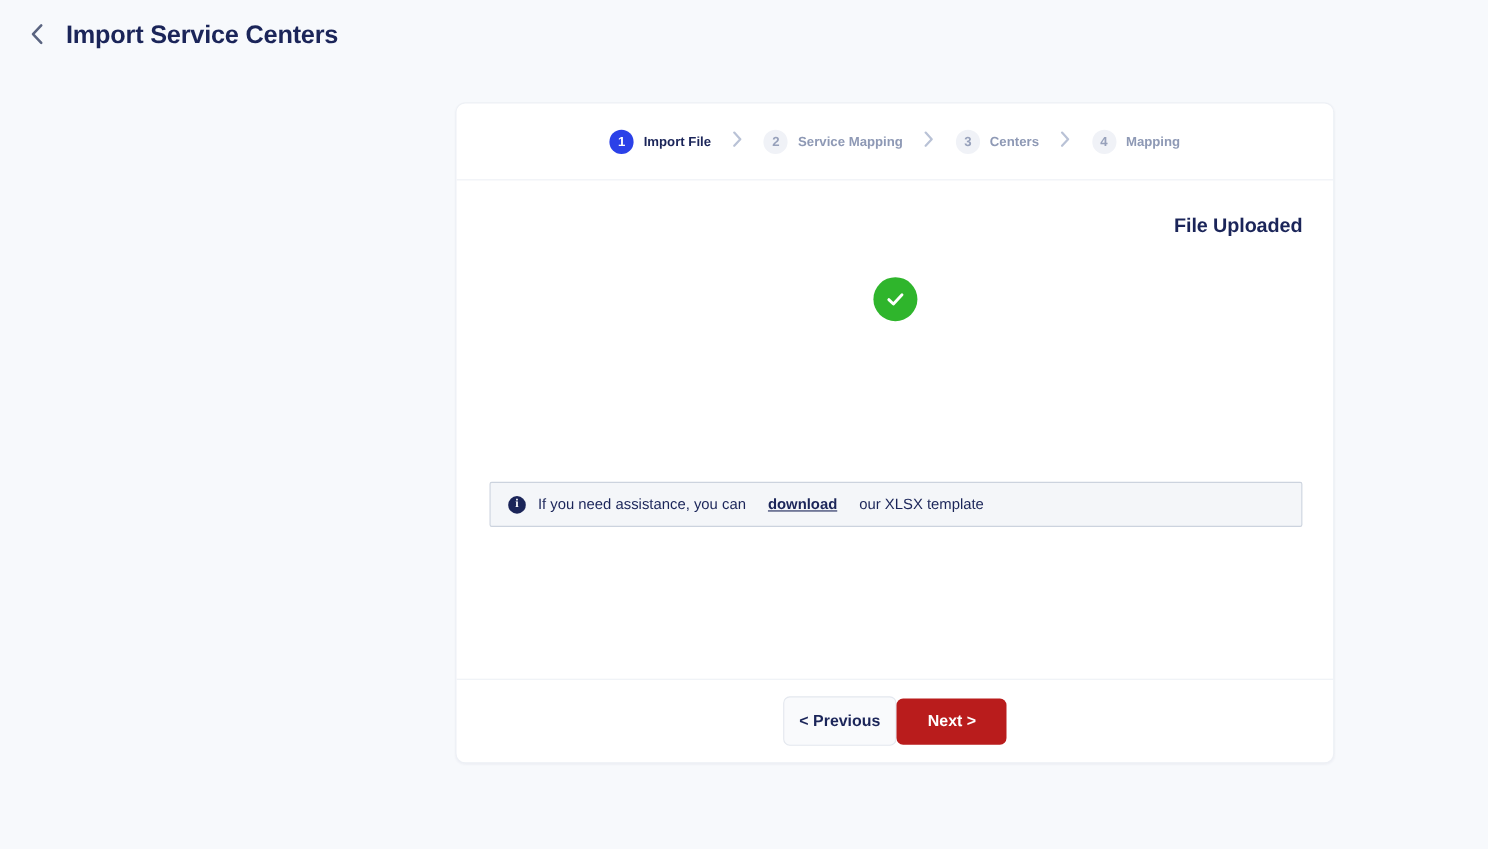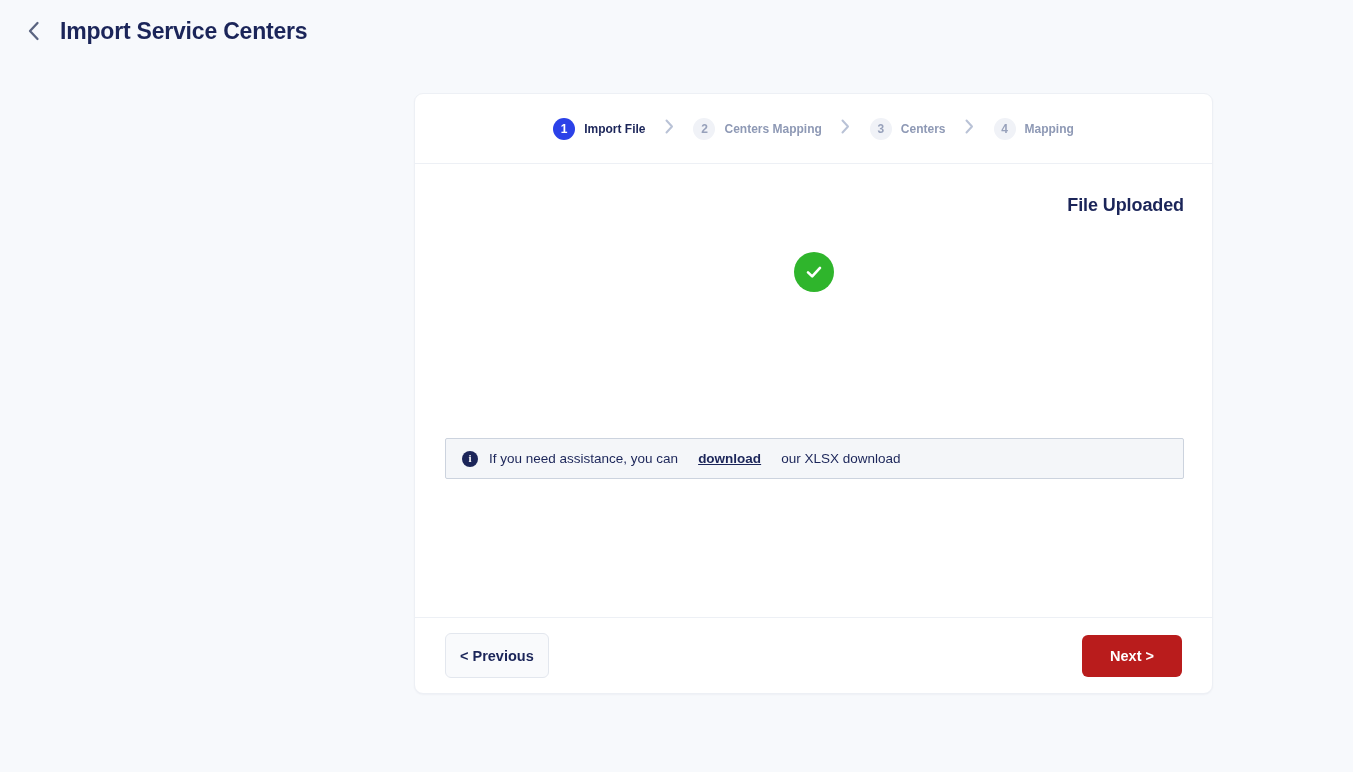--- a/index.html
+++ b/index.html
@@ -203,21 +203,21 @@
     cursor: pointer;
   }
 
   
   .card-footer {
     flex: 0 0 76px;
     height: 76px;
     border-top: 1px solid #edf0f5;
     display: flex;
     align-items: center;
-    justify-content: space-between;
+    justify-content: center;
     padding: 0 30px;
     margin-top: 16px;
   }
 
   .btn-prev {
     min-width: 100px;
     height: 45px;
     padding: 0 14px;
     background: #f9fafc;
     border: 1px solid #e3e7ee;
@@ -271,21 +271,21 @@
       <div class="step-sep">
         <span>
           <svg width="9" height="15" viewBox="0 0 9 15" fill="none">
             <path d="M1.5 1.5 L7 7.5 L1.5 13.5" stroke="#b9c2d6" stroke-width="2" stroke-linecap="round" stroke-linejoin="round"></path>
           </svg>
         </span>
       </div>
 
       <div class="step inactive">
         <div class="step-num">2</div>
-        <div class="step-label">Centers Mapping</div>
+        <div class="step-label">Service Mapping</div>
       </div>
 
       <div class="step-sep">
         <span>
           <svg width="9" height="15" viewBox="0 0 9 15" fill="none">
             <path d="M1.5 1.5 L7 7.5 L1.5 13.5" stroke="#b9c2d6" stroke-width="2" stroke-linecap="round" stroke-linejoin="round"></path>
           </svg>
         </span>
       </div>
 
@@ -319,21 +319,21 @@
             <path d="M5 11.4 L9.2 15.4 L17 6.9" stroke="#ffffff" stroke-width="2.6" stroke-linecap="round" stroke-linejoin="round"></path>
           </svg>
         </div>
       </div>
 
       <div class="info-banner">
         <div class="info-icon">i</div>
         <div class="info-text">
           <span>If you need assistance, you can</span>
           <a class="info-link" href="#">download</a>
-          <span>our XLSX download</span>
+          <span>our XLSX template</span>
         </div>
       </div>
 
     </div>
 
     <div class="card-footer">
       <button class="btn-prev">&lt; Previous</button>
       <button class="btn-next">Next &gt;</button>
     </div>
 

